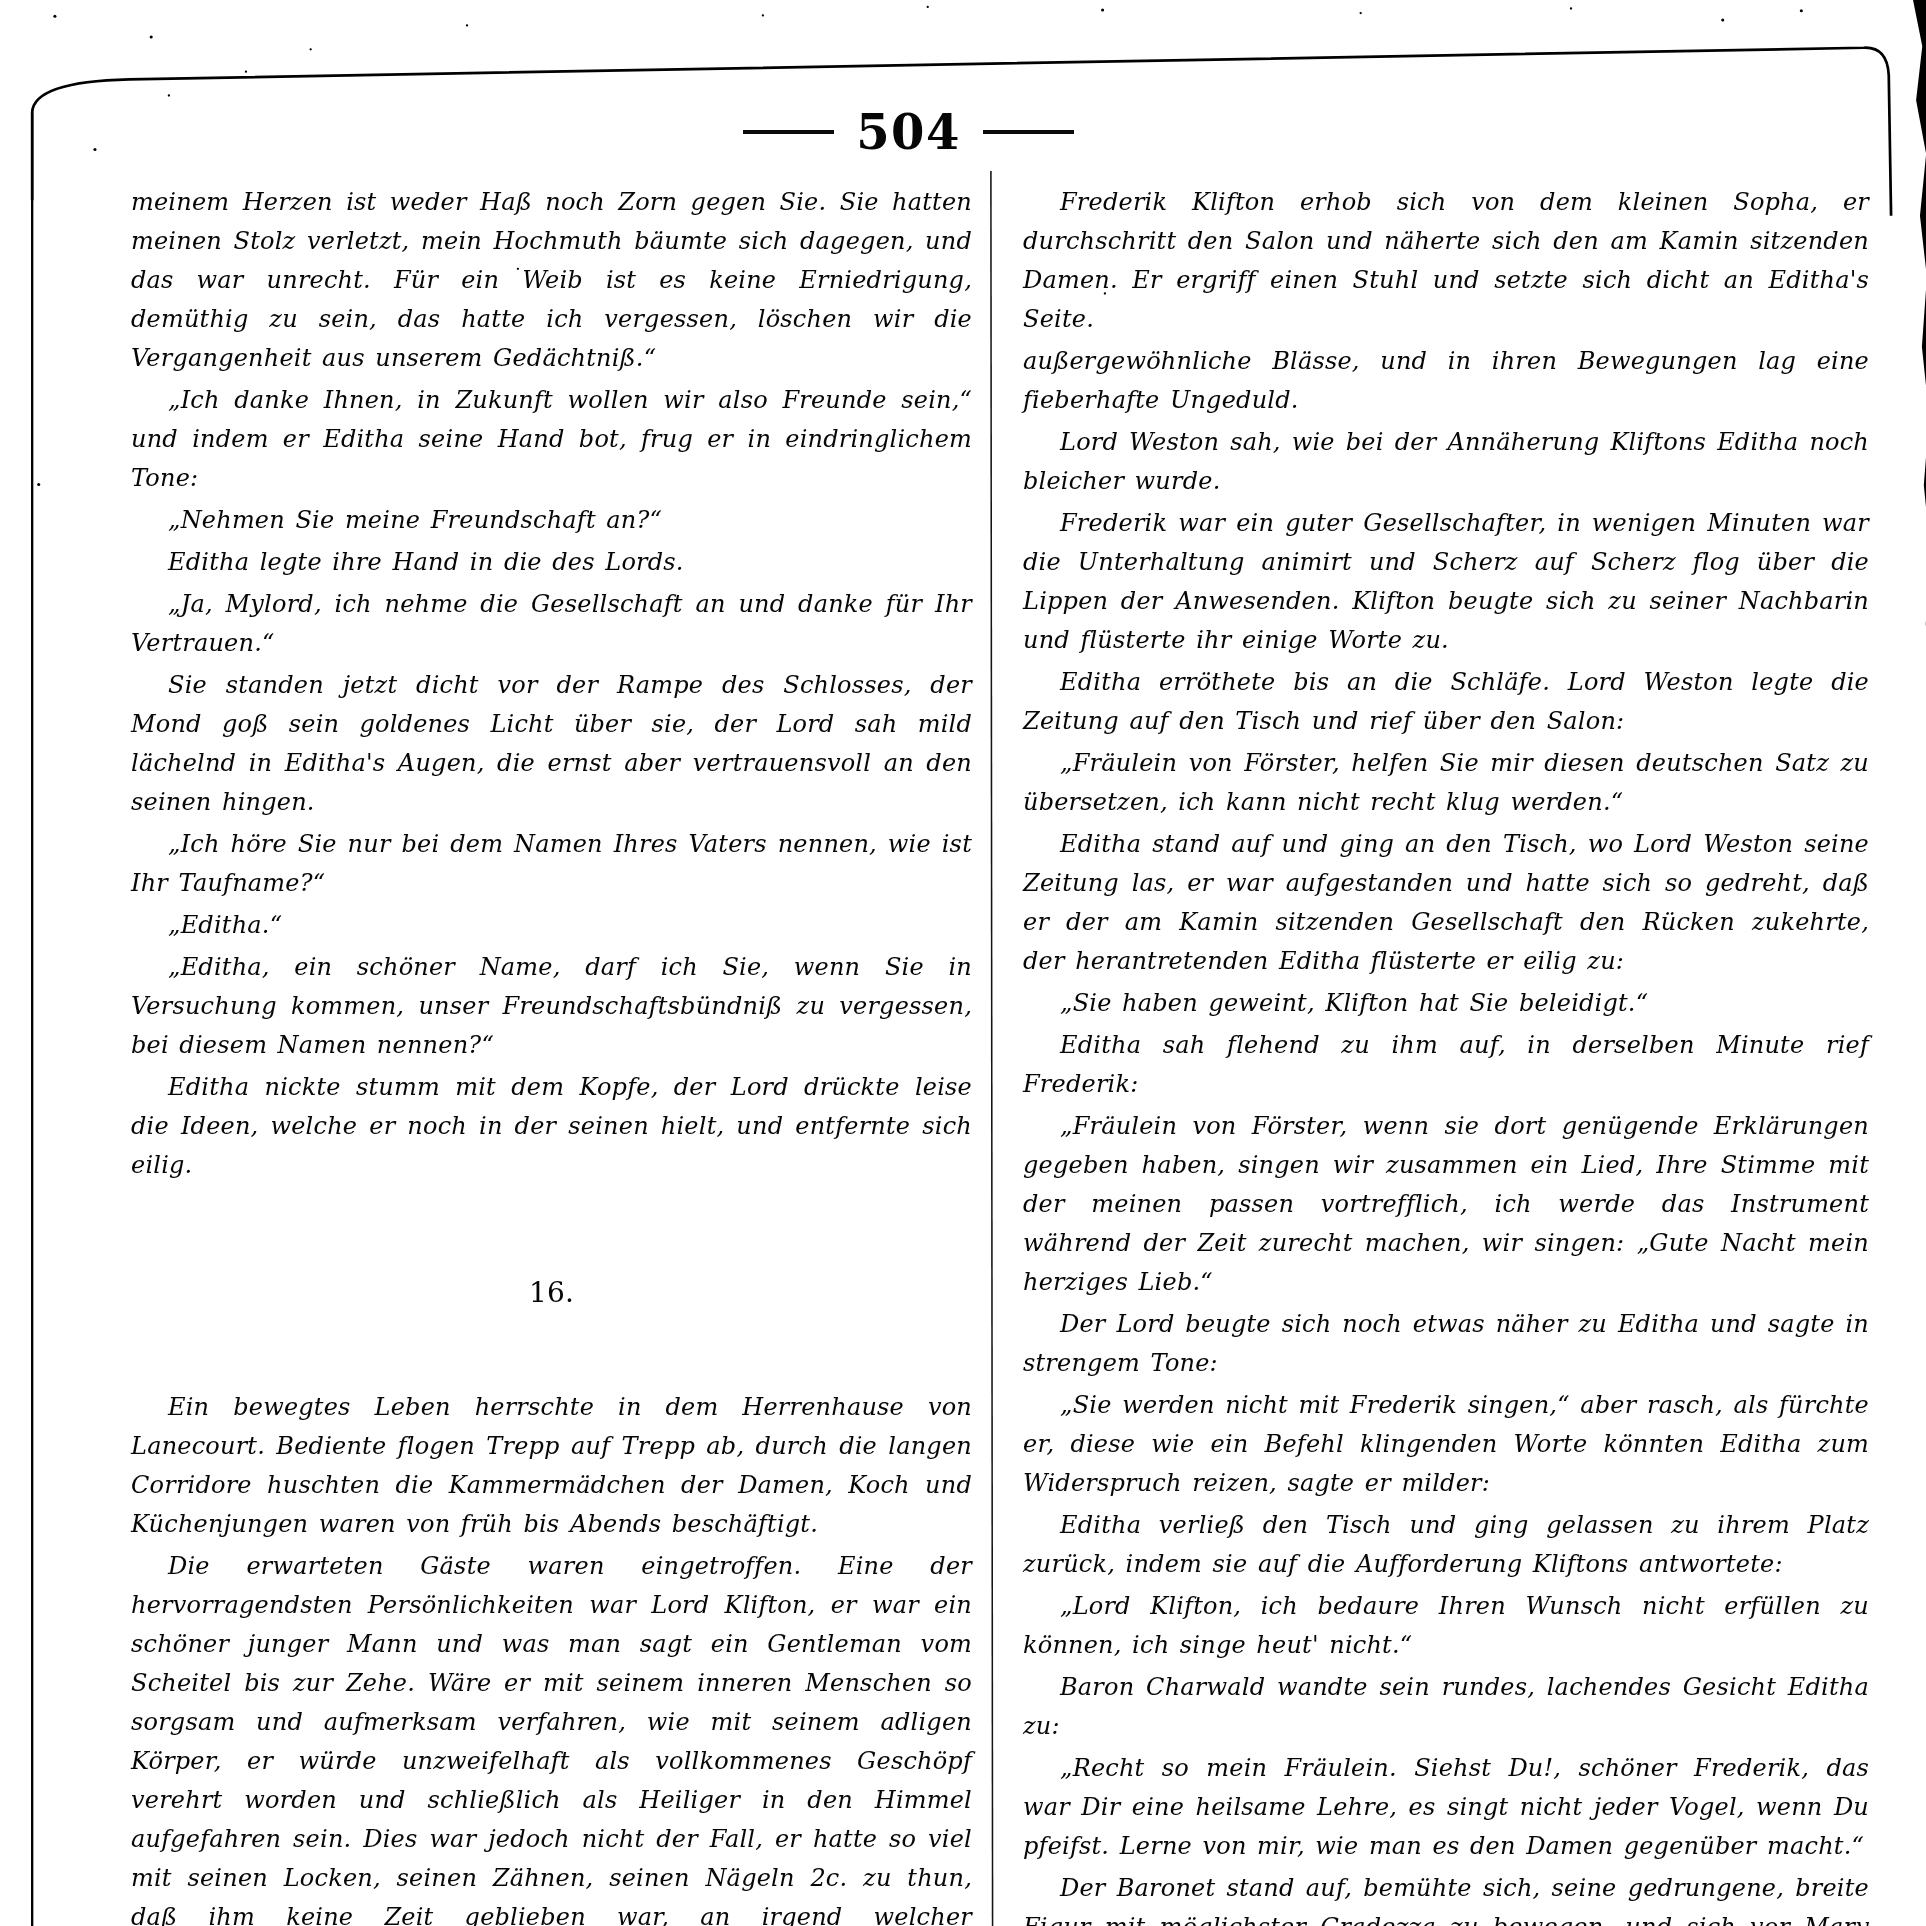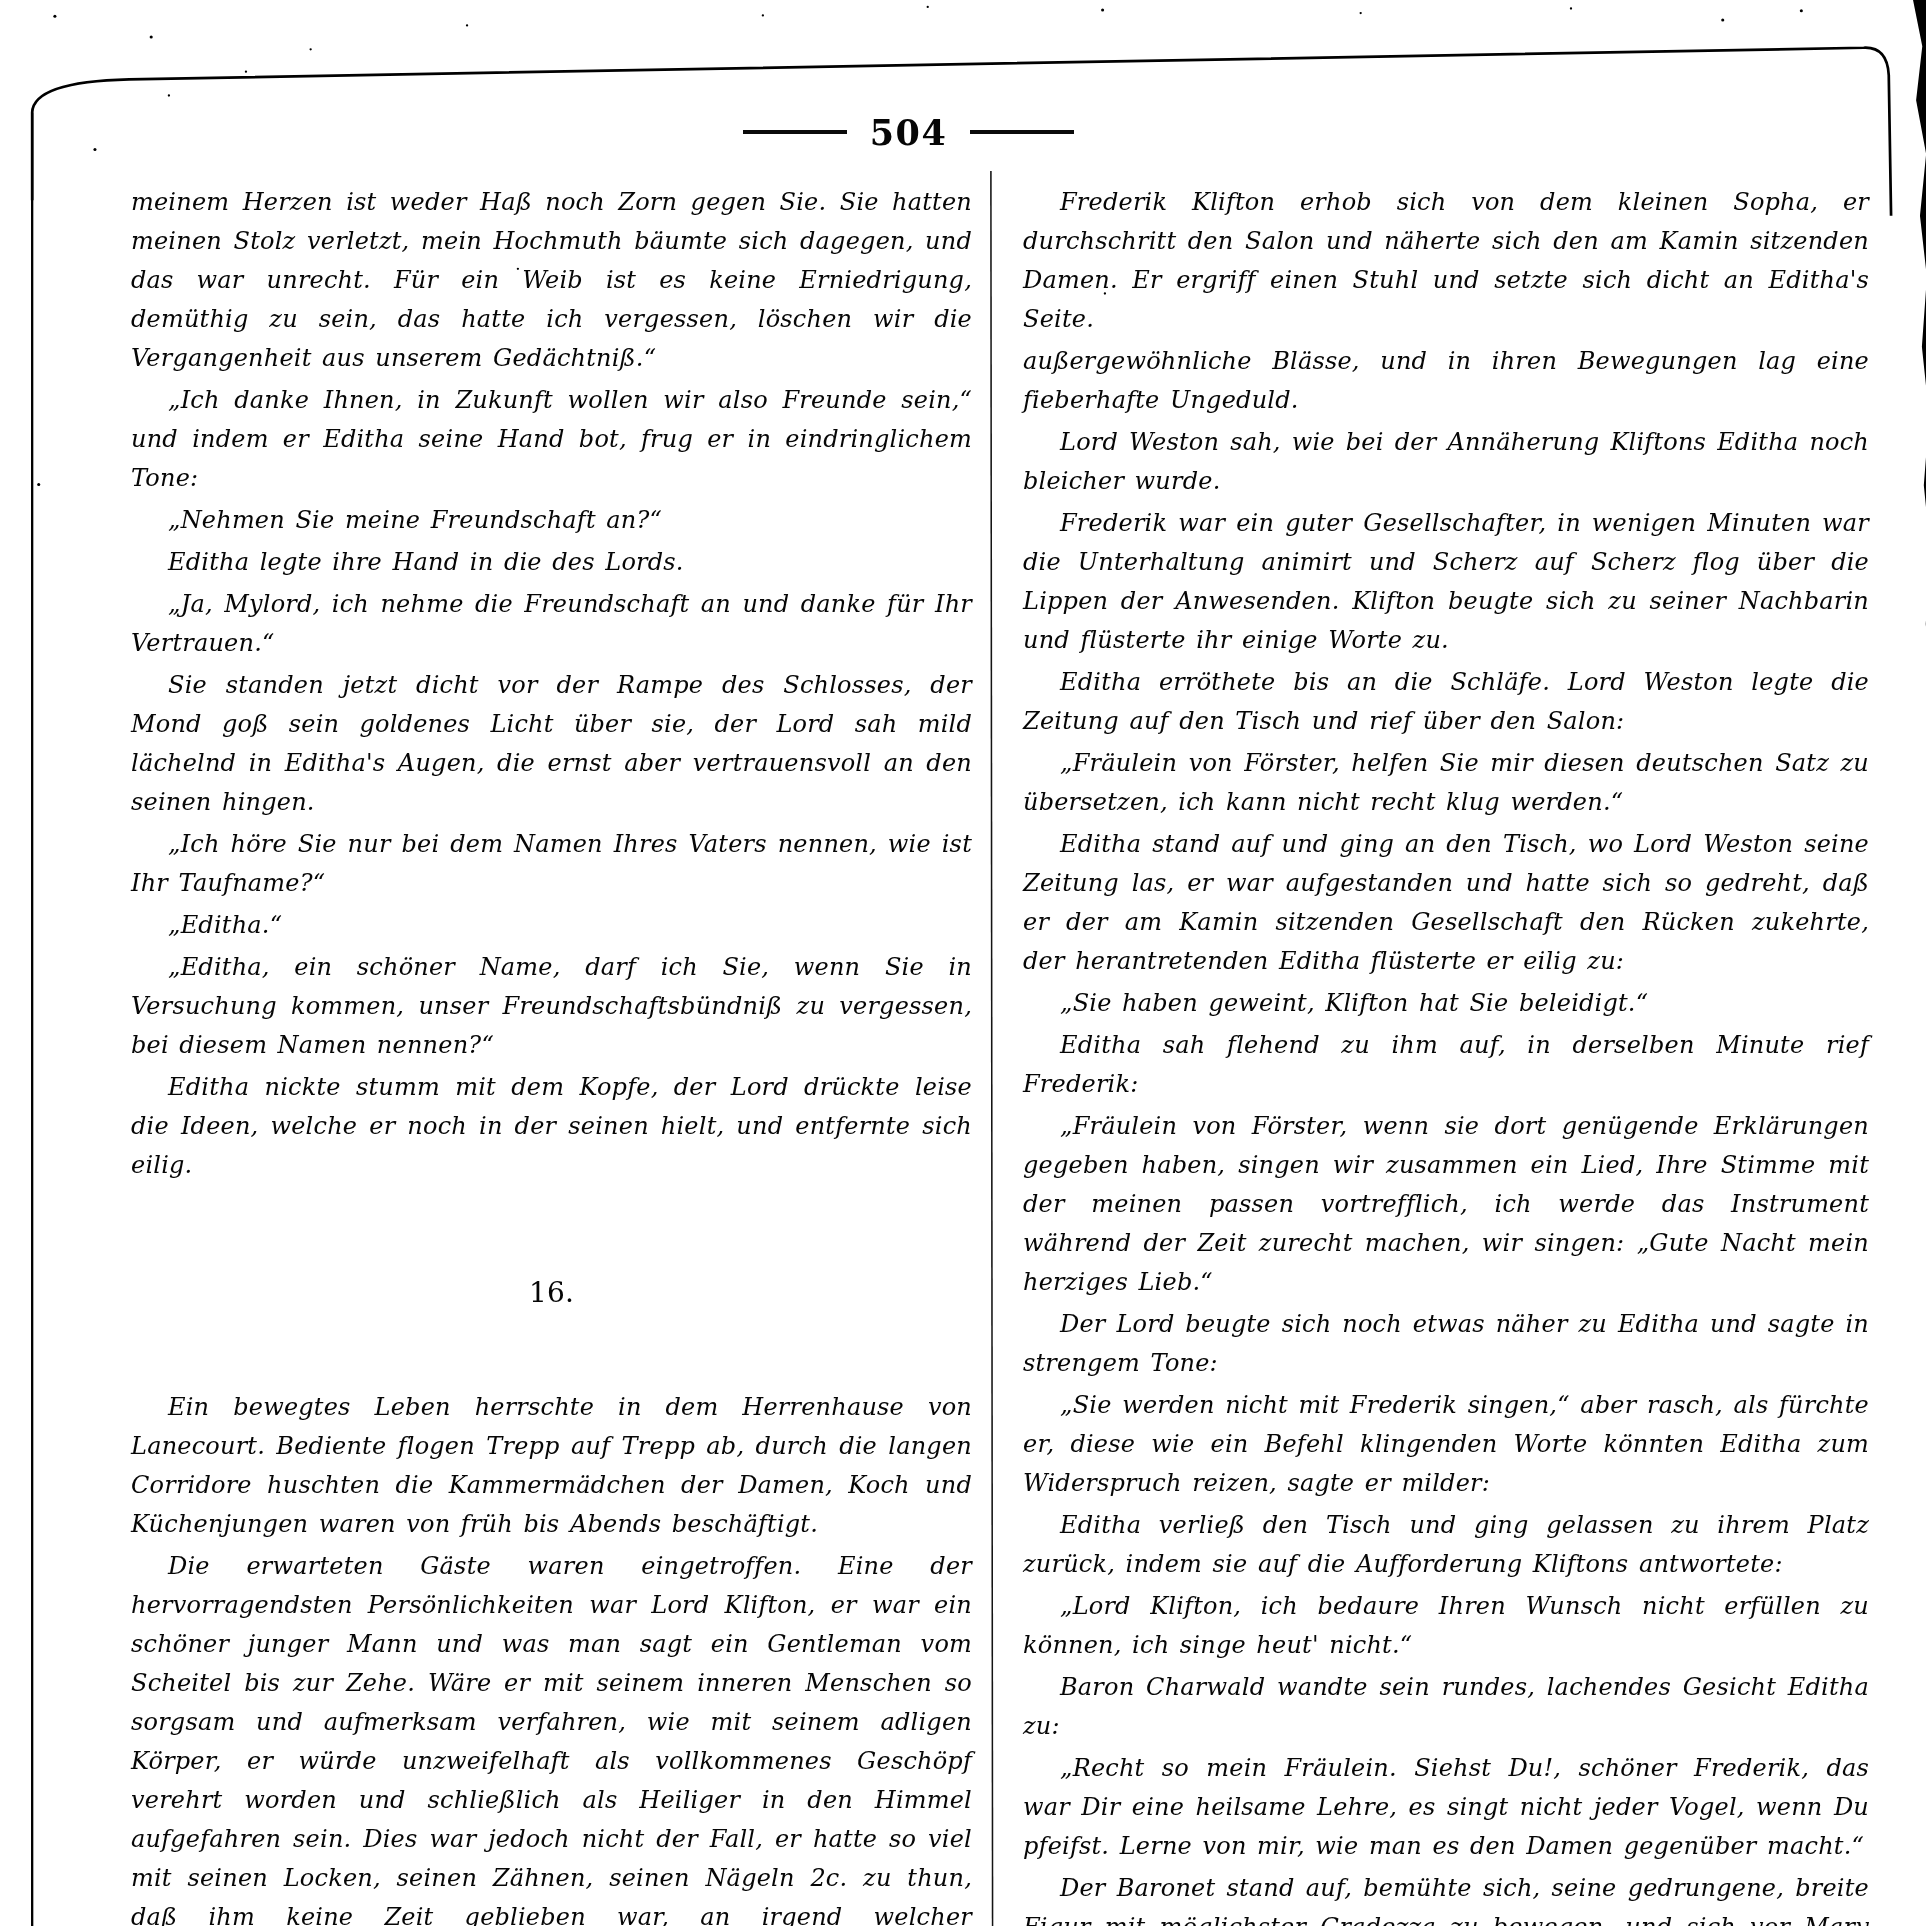--- a/index.html
+++ b/index.html
@@ -10,21 +10,21 @@
     font-family:"DejaVu Serif","Liberation Serif",serif;
     color:#060606;
     overflow:hidden;
   }
   .page-header {
     position:absolute; left:743px; top:107px; width:331px; height:50px;
     display:flex; align-items:center; justify-content:center;
   }
   .header-rule { flex:1; height:3.9px; background:#0a0a0a; }
   .page-number {
-    font-size:35px; font-weight:bold; line-height:1;
+    font-size:48px; font-weight:bold; line-height:1;
     margin:0 22.3px; letter-spacing:1.5px;
   }
   .text-column {
     position:absolute; top:180px;
     font-size:24px; line-height:39px;
     text-align:justify;
     word-spacing:2.7px; letter-spacing:0.2px;
   }
   #col-left  { left:128px;  width:847px; }
   #col-right { left:1020px; width:852px; }
@@ -88,21 +88,21 @@
   <div class="header-rule"></div>
   <div class="page-number">504</div>
   <div class="header-rule"></div>
 </div>
 
 <div id="col-left" class="text-column">
     <p class="para noindent">meinem Herzen ist weder Haß noch Zorn gegen Sie. Sie hatten meinen Stolz verletzt, mein Hochmuth bäumte sich dagegen, und das war unrecht. Für ein Weib ist es keine Erniedrigung, demüthig zu sein, das hatte ich vergessen, löschen wir die Vergangenheit aus unserem Gedächtniß.“</p>
     <p class="para">„Ich danke Ihnen, in Zukunft wollen wir also Freunde sein,“ und indem er Editha seine Hand bot, frug er in eindringlichem Tone:</p>
     <p class="para">„Nehmen Sie meine Freundschaft an?“</p>
     <p class="para">Editha legte ihre Hand in die des Lords.</p>
-    <p class="para">„Ja, Mylord, ich nehme die Freundschaft an und danke für Ihr Vertrauen.“</p>
+    <p class="para">„Ja, Mylord, ich nehme die Gesellschaft an und danke für Ihr Vertrauen.“</p>
     <p class="para">Sie standen jetzt dicht vor der Rampe des Schlosses, der Mond goß sein goldenes Licht über sie, der Lord sah mild lächelnd in Editha's Augen, die ernst aber vertrauensvoll an den seinen hingen.</p>
     <p class="para">„Ich höre Sie nur bei dem Namen Ihres Vaters nennen, wie ist Ihr Taufname?“</p>
     <p class="para">„Editha.“</p>
     <p class="para">„Editha, ein schöner Name, darf ich Sie, wenn Sie in Versuchung kommen, unser Freundschaftsbündniß zu vergessen, bei diesem Namen nennen?“</p>
     <p class="para">Editha nickte stumm mit dem Kopfe, der Lord drückte leise die Ideen, welche er noch in der seinen hielt, und entfernte sich eilig.</p>
     <div class="section-heading">16.</div>
     <p class="para">Ein bewegtes Leben herrschte in dem Herrenhause von Lanecourt. Bediente flogen Trepp auf Trepp ab, durch die langen Corridore huschten die Kammermädchen der Damen, Koch und Küchenjungen waren von früh bis Abends beschäftigt.</p>
     <p class="para">Die erwarteten Gäste waren eingetroffen. Eine der hervorragendsten Persönlichkeiten war Lord Klifton, er war ein schöner junger Mann und was man sagt ein Gentleman vom Scheitel bis zur Zehe. Wäre er mit seinem inneren Menschen so sorgsam und aufmerksam verfahren, wie mit seinem adligen Körper, er würde unzweifelhaft als vollkommenes Geschöpf verehrt worden und schließlich als Heiliger in den Himmel aufgefahren sein. Dies war jedoch nicht der Fall, er hatte so viel mit seinen Locken, seinen Zähnen, seinen Nägeln 2c. zu thun, daß ihm keine Zeit geblieben war, an irgend welcher Vervollkommnung seiner geistigen Eigenschaften zu arbeiten. Sein Herz füllte nichts als eine Menge verliebter Abenteuer, bei welchen er weder in den Personen, noch in den Mitteln heikel war. Die raffinirtesten Ideen, das Leben zu genießen und nach seiner Art angenehm zu verbringen, war die Arbeit seines Geistes.</p>
   </div>
 <div id="col-right" class="text-column">

